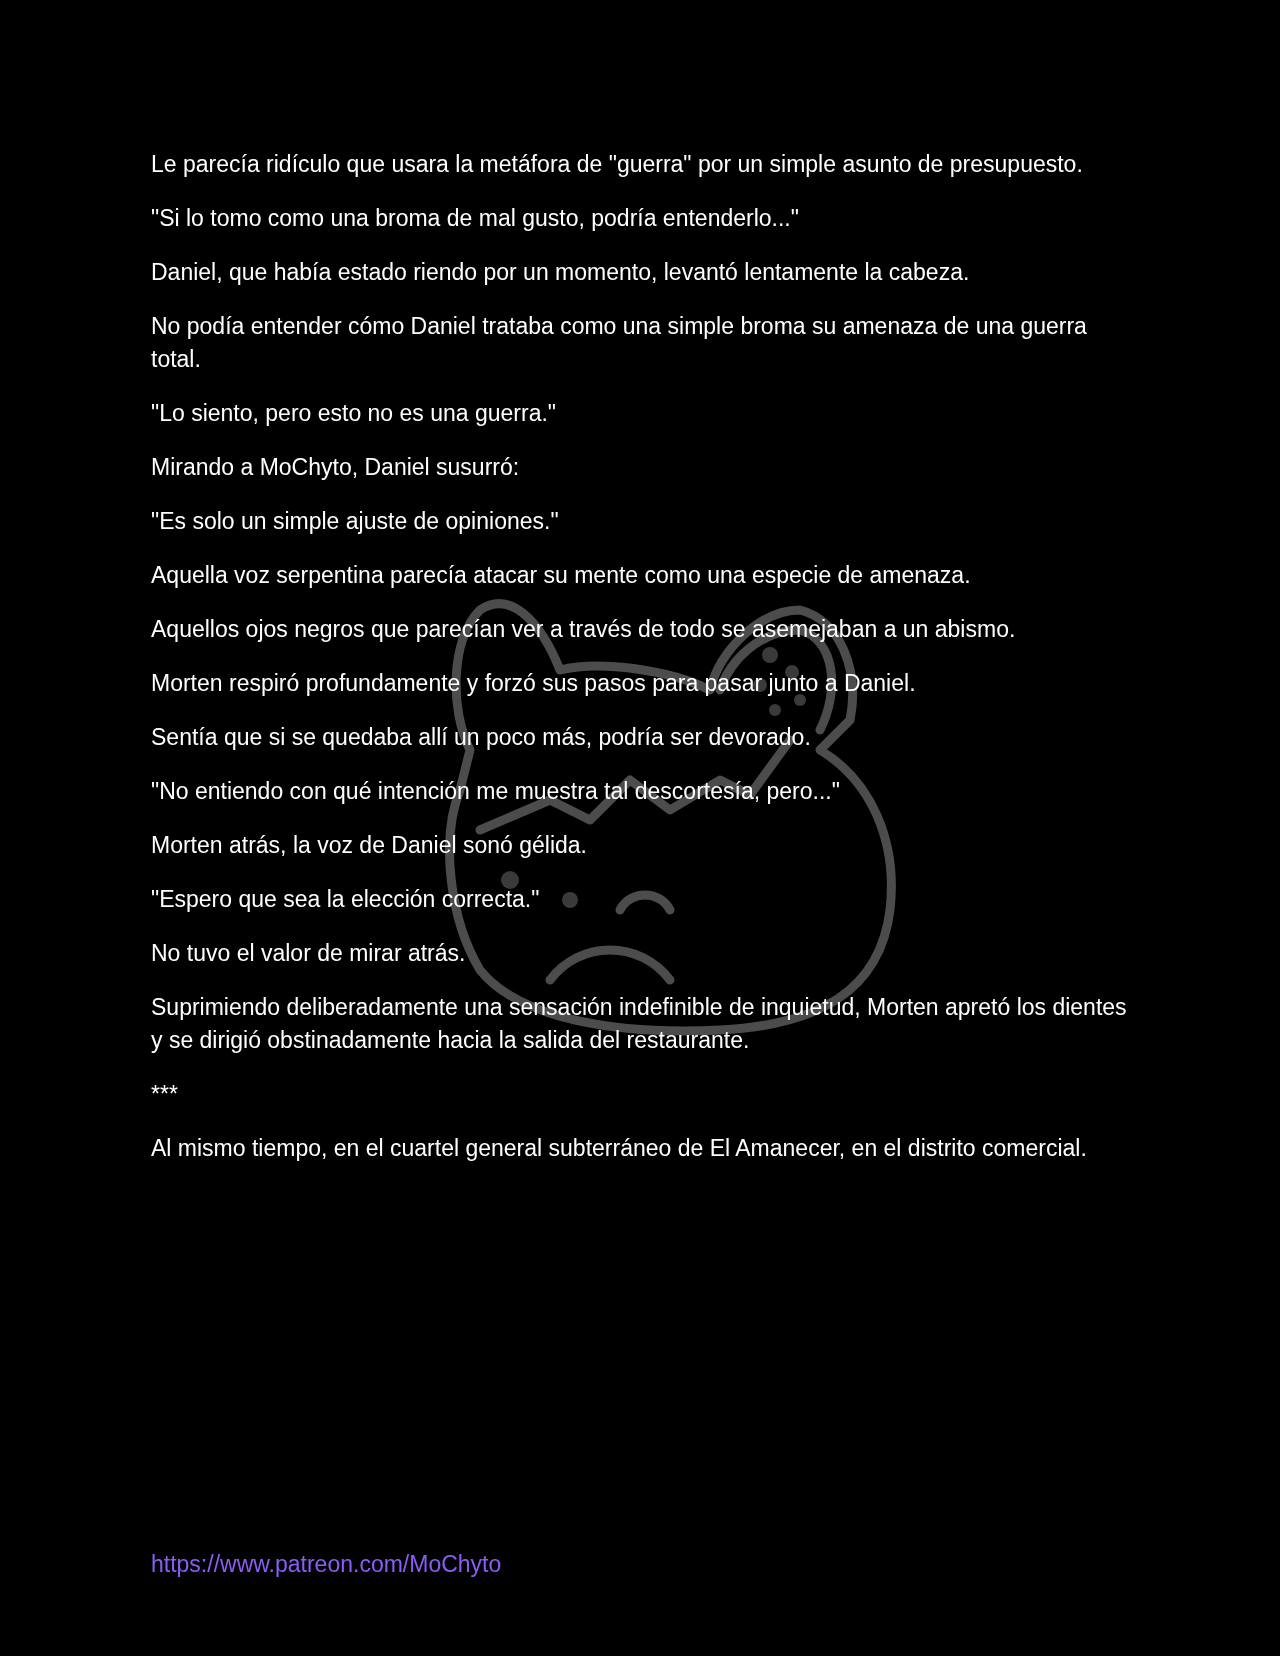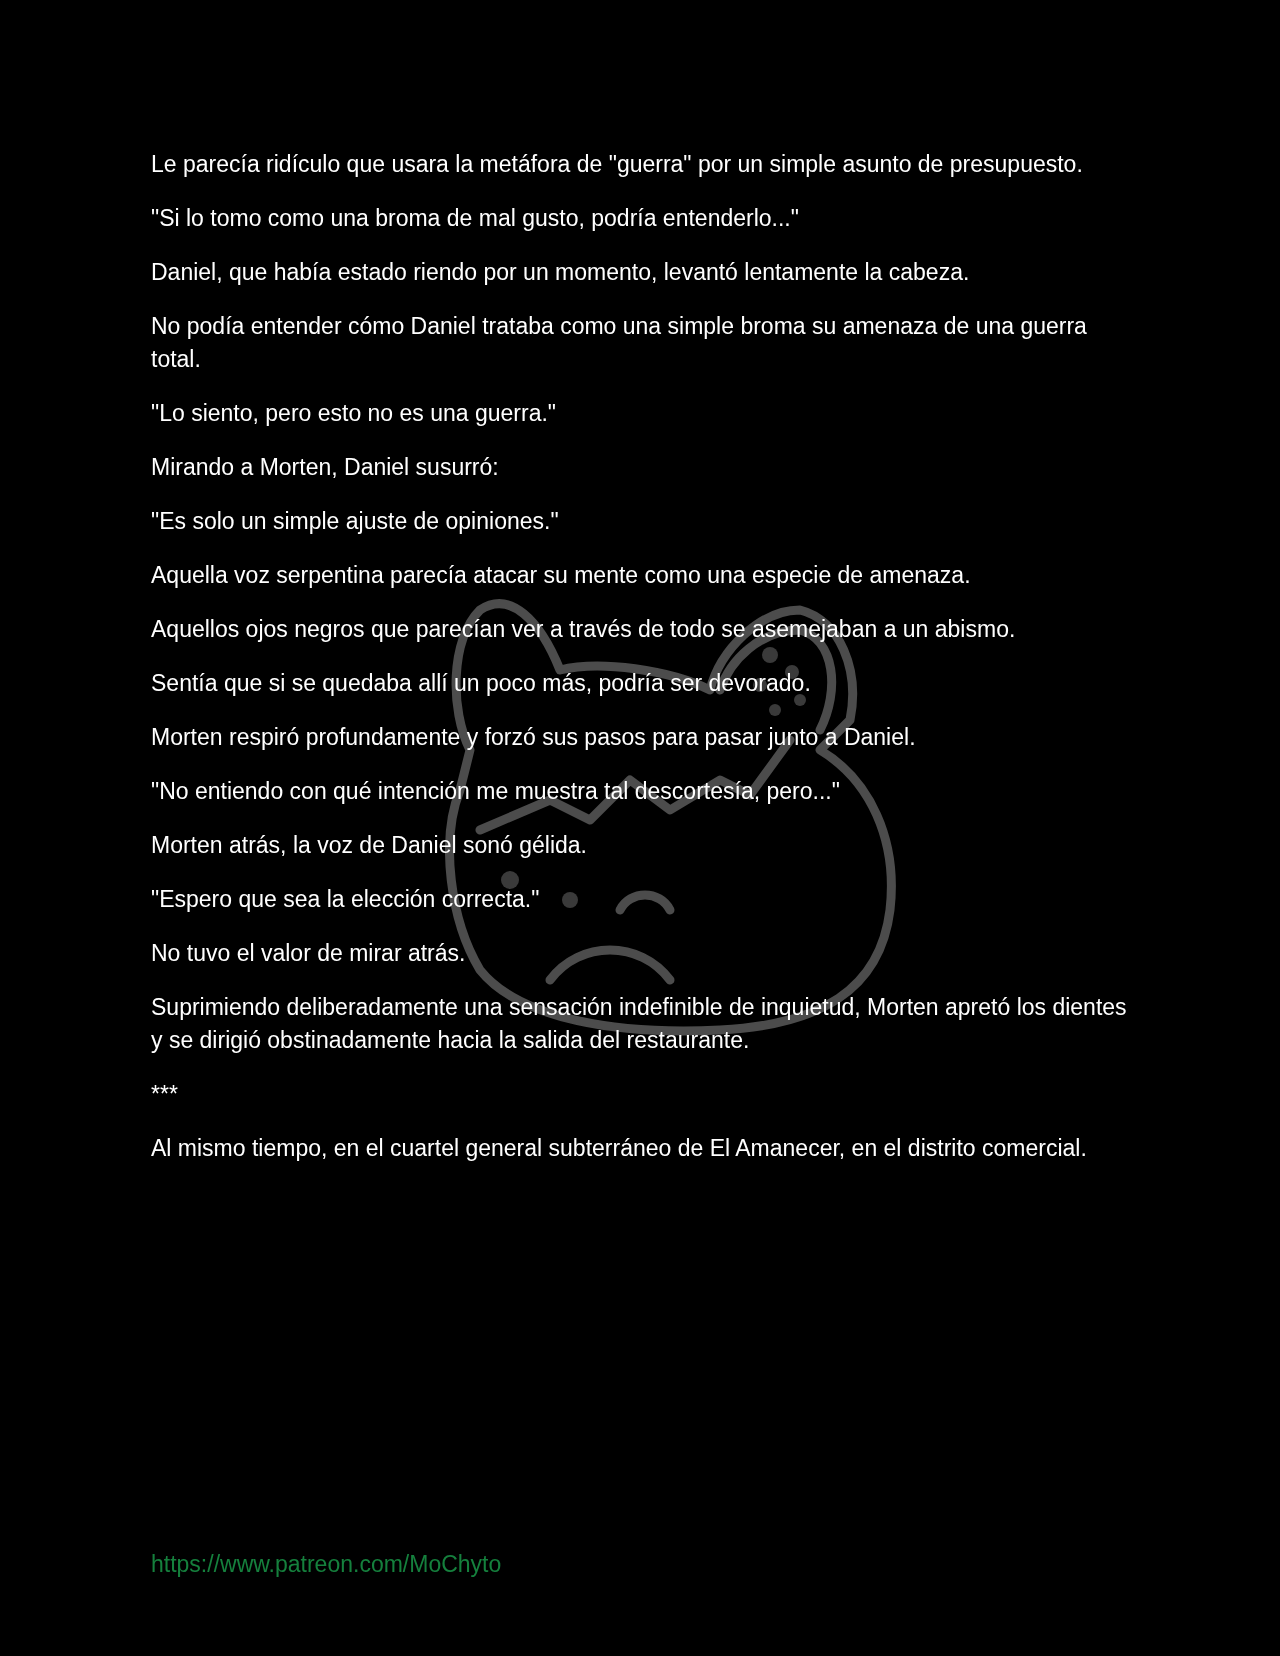--- a/index.html
+++ b/index.html
@@ -1,21 +1,21 @@
 <!DOCTYPE html>
 <html><head>
   <meta charset="utf-8">
   <style>
     html, body { margin: 0; padding: 0; background: #000; }
     body { width: 1280px; height: 1656px; position: relative; overflow: hidden;
            font-family: "Liberation Sans", sans-serif; color: #fff; }
     .watermark { position: absolute; left: 420px; top: 580px; width: 500px; height: 480px; opacity: 0.55; }
     .content { position: absolute; left: 151px; top: 148px; width: 990px; }
     .content p { margin: 0 4px 21px 0; font-size: 23px; line-height: 33px; }
-    .footer { position: absolute; left: 151px; top: 1549px; font-size: 23px; line-height: 30px; color: #15803d; text-decoration: none; }
+    .footer { position: absolute; left: 151px; top: 1549px; font-size: 23px; line-height: 30px; color: #8b5cf6; text-decoration: none; }
   </style>
 </head>
 <body>
 
 <div class="watermark">
   <svg viewBox="0 0 500 480" width="500" height="480">
     <g fill="none" stroke="#8a8a8a" stroke-width="9" stroke-linecap="round" stroke-linejoin="round">
       <path d="M40 210 C 20 260, 30 340, 60 390 C 100 440, 200 455, 300 450 C 400 445, 460 410, 470 330 C 478 260, 450 200, 400 170 L 430 140 C 440 90, 420 40, 380 30 C 340 30, 300 70, 290 110 C 250 90, 180 80, 140 90 C 120 40, 90 10, 60 30 C 30 60, 30 130, 50 170 Z"></path>
       <path d="M60 250 L 130 220 L 170 240 L 210 200 L 250 230 L 300 200 L 330 215 L 370 160"></path>
       <path d="M300 110 C 310 80, 340 50, 380 50 C 415 60, 420 110, 400 150"></path>
@@ -33,26 +33,26 @@
     </g>
   </svg>
 </div>
 
 <div class="content">
   <p>Le parecía ridículo que usara la metáfora de "guerra" por un simple asunto de presupuesto.</p>
   <p>"Si lo tomo como una broma de mal gusto, podría entenderlo..."</p>
   <p>Daniel, que había estado riendo por un momento, levantó lentamente la cabeza.</p>
   <p>No podía entender cómo Daniel trataba como una simple broma su amenaza de una guerra total.</p>
   <p>"Lo siento, pero esto no es una guerra."</p>
-  <p>Mirando a Morten, Daniel susurró:</p>
+  <p>Mirando a MoChyto, Daniel susurró:</p>
   <p>"Es solo un simple ajuste de opiniones."</p>
   <p>Aquella voz serpentina parecía atacar su mente como una especie de amenaza.</p>
   <p>Aquellos ojos negros que parecían ver a través de todo se asemejaban a un abismo.</p>
+  <p>Morten respiró profundamente y forzó sus pasos para pasar junto a Daniel.</p>
   <p>Sentía que si se quedaba allí un poco más, podría ser devorado.</p>
-  <p>Morten respiró profundamente y forzó sus pasos para pasar junto a Daniel.</p>
   <p>"No entiendo con qué intención me muestra tal descortesía, pero..."</p>
   <p>Morten atrás, la voz de Daniel sonó gélida.</p>
   <p>"Espero que sea la elección correcta."</p>
   <p>No tuvo el valor de mirar atrás.</p>
   <p>Suprimiendo deliberadamente una sensación indefinible de inquietud, Morten apretó los dientes y se dirigió obstinadamente hacia la salida del restaurante.</p>
   <p>***</p>
   <p>Al mismo tiempo, en el cuartel general subterráneo de El Amanecer, en el distrito comercial.</p>
 </div>
 
 <a class="footer">https://www.patreon.com/MoChyto</a>

